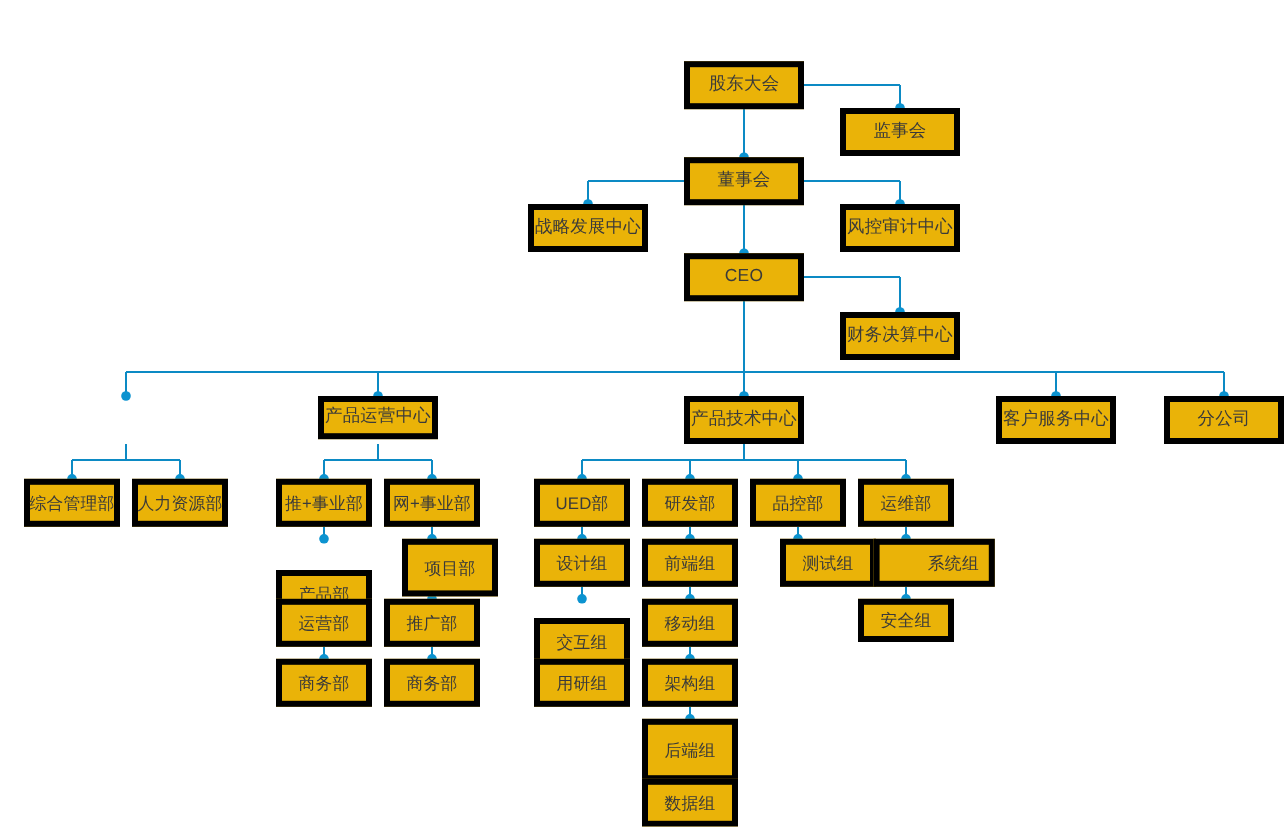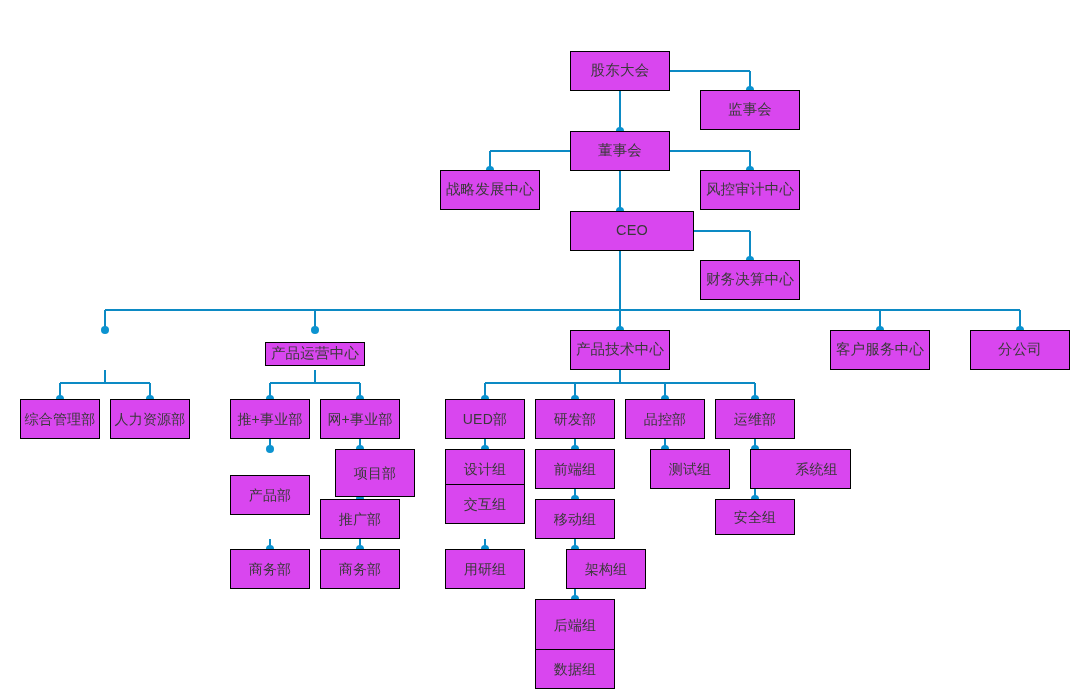--- a/index.html
+++ b/index.html
@@ -29,22 +29,22 @@
   #node-layer {
     position: absolute;
     left: 0;
     top: 0;
     width: 1070px;
     height: 689px;
   }
   .org-node {
     position: absolute;
     box-sizing: border-box;
-    border: 1px solid #000000;
-    background: #d946ef;
+    border: 5px solid #000000;
+    background: #eab308;
     color: #3a3a3a;
     display: flex;
     align-items: center;
     justify-content: center;
     text-align: center;
     font-size: 14px;
     line-height: 1.2;
     letter-spacing: 0.2px;
     white-space: nowrap;
   }
@@ -177,27 +177,27 @@
       </div>
       <div class="org-node level-0" style="left: 570px; top: 131px; width: 100px; height: 40px;">
         <span class="node-label">董事会</span>
       </div>
       <div class="org-node level-1" style="left: 440px; top: 170px; width: 100px; height: 40px;">
         <span class="node-label">战略发展中心</span>
       </div>
       <div class="org-node level-1" style="left: 700px; top: 170px; width: 100px; height: 40px;">
         <span class="node-label">风控审计中心</span>
       </div>
-      <div class="org-node level-0" style="left: 570px; top: 211px; width: 124px; height: 40px;">
+      <div class="org-node level-0" style="left: 570px; top: 211px; width: 100px; height: 40px;">
         <span class="node-label">CEO</span>
       </div>
       <div class="org-node level-1" style="left: 700px; top: 260px; width: 100px; height: 40px;">
         <span class="node-label">财务决算中心</span>
       </div>
-      <div class="org-node level-1" style="left: 265px; top: 342px; width: 100px; height: 24px;">
+      <div class="org-node level-1" style="left: 265px; top: 330px; width: 100px; height: 36px;">
         <span class="node-label">产品运营中心</span>
       </div>
       <div class="org-node level-1" style="left: 570px; top: 330px; width: 100px; height: 40px;">
         <span class="node-label">产品技术中心</span>
       </div>
       <div class="org-node level-1" style="left: 830px; top: 330px; width: 100px; height: 40px;">
         <span class="node-label">客户服务中心</span>
       </div>
       <div class="org-node level-1" style="left: 970px; top: 330px; width: 100px; height: 40px;">
         <span class="node-label">分公司</span>
@@ -207,20 +207,23 @@
       </div>
       <div class="org-node level-2" style="left: 110px; top: 399px; width: 80px; height: 40px;">
         <span class="node-label">人力资源部</span>
       </div>
       <div class="org-node level-2" style="left: 230px; top: 399px; width: 80px; height: 40px;">
         <span class="node-label">推+事业部</span>
       </div>
       <div class="org-node level-3" style="left: 230px; top: 449px; width: 80px; height: 40px; margin-top: 26px;">
         <span class="node-label">产品部</span>
       </div>
+      <div class="org-node level-3" style="left: 230px; top: 499px; width: 80px; height: 40px;">
+        <span class="node-label">运营部</span>
+      </div>
       <div class="org-node level-3" style="left: 230px; top: 549px; width: 80px; height: 40px;">
         <span class="node-label">商务部</span>
       </div>
       <div class="org-node level-2" style="left: 320px; top: 399px; width: 80px; height: 40px;">
         <span class="node-label">网+事业部</span>
       </div>
       <div class="org-node level-3" style="left: 335px; top: 449px; width: 80px; height: 48px;">
         <span class="node-label">项目部</span>
       </div>
       <div class="org-node level-3" style="left: 320px; top: 499px; width: 80px; height: 40px;">
@@ -228,53 +231,53 @@
       </div>
       <div class="org-node level-3" style="left: 320px; top: 549px; width: 80px; height: 40px;">
         <span class="node-label">商务部</span>
       </div>
       <div class="org-node level-2" style="left: 445px; top: 399px; width: 80px; height: 40px;">
         <span class="node-label">UED部</span>
       </div>
       <div class="org-node level-3" style="left: 445px; top: 449px; width: 80px; height: 40px;">
         <span class="node-label">设计组</span>
       </div>
-      <div class="org-node level-3" style="left: 445px; top: 484px; width: 80px; height: 40px;">
+      <div class="org-node level-3" style="left: 445px; top: 515px; width: 80px; height: 40px;">
         <span class="node-label">交互组</span>
       </div>
       <div class="org-node level-3" style="left: 445px; top: 549px; width: 80px; height: 40px;">
         <span class="node-label">用研组</span>
       </div>
       <div class="org-node level-2" style="left: 535px; top: 399px; width: 80px; height: 40px;">
         <span class="node-label">研发部</span>
       </div>
       <div class="org-node level-3" style="left: 535px; top: 449px; width: 80px; height: 40px;">
         <span class="node-label">前端组</span>
       </div>
       <div class="org-node level-3" style="left: 535px; top: 499px; width: 80px; height: 40px;">
         <span class="node-label">移动组</span>
       </div>
-      <div class="org-node level-3" style="left: 535px; top: 549px; width: 80px; height: 40px; margin-left: 31px;">
+      <div class="org-node level-3" style="left: 535px; top: 549px; width: 80px; height: 40px;">
         <span class="node-label">架构组</span>
       </div>
       <div class="org-node level-3" style="left: 535px; top: 599px; width: 80px; height: 52px;">
         <span class="node-label">后端组</span>
       </div>
       <div class="org-node level-3" style="left: 535px; top: 649px; width: 80px; height: 40px;">
         <span class="node-label">数据组</span>
       </div>
       <div class="org-node level-2" style="left: 625px; top: 399px; width: 80px; height: 40px;">
         <span class="node-label">品控部</span>
       </div>
       <div class="org-node level-3" style="left: 650px; top: 449px; width: 80px; height: 40px;">
         <span class="node-label">测试组</span>
       </div>
       <div class="org-node level-2" style="left: 715px; top: 399px; width: 80px; height: 40px;">
         <span class="node-label">运维部</span>
       </div>
-      <div class="org-node level-3" style="left: 750px; top: 449px; width: 101px; height: 40px; padding-left: 32px;">
+      <div class="org-node level-3" style="left: 728px; top: 449px; width: 101px; height: 40px; padding-left: 32px;">
         <span class="node-label">系统组</span>
       </div>
       <div class="org-node level-3" style="left: 715px; top: 499px; width: 80px; height: 36px;">
         <span class="node-label">安全组</span>
       </div>
     </div>
 </div>
 
 </body></html>

